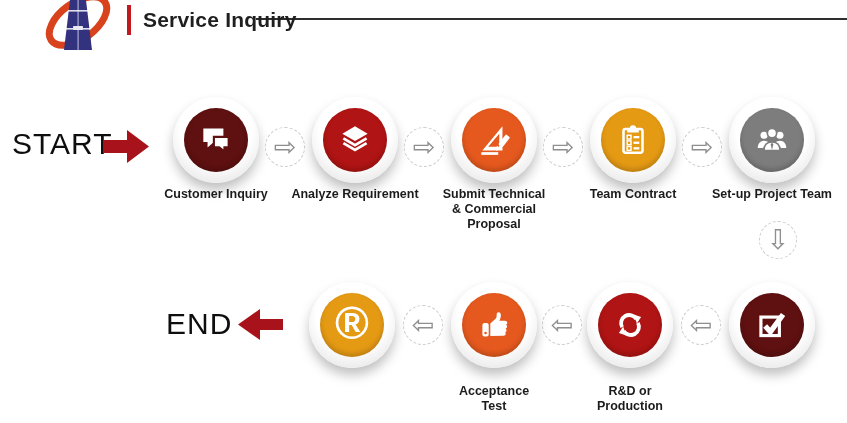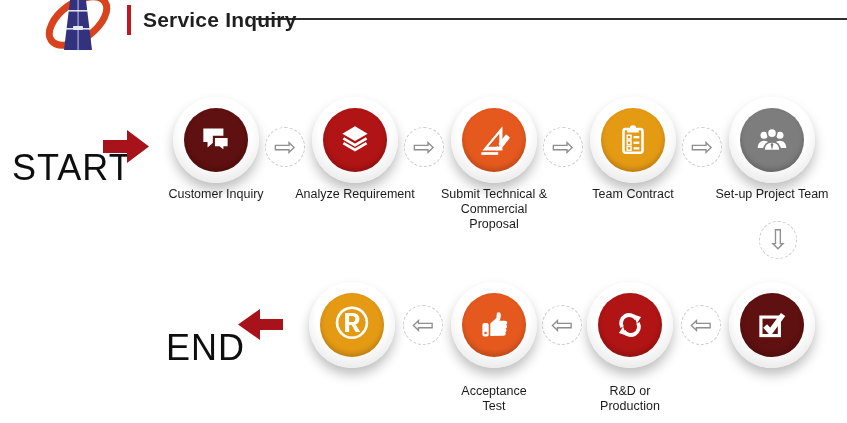--- a/index.html
+++ b/index.html
@@ -22,37 +22,36 @@
     background:radial-gradient(circle at 50% 38%,#ffffff 52%,#ececec 78%,#f8f8f8 100%);
     box-shadow:0 7px 12px rgba(0,0,0,.25);
     display:flex;align-items:center;justify-content:center;
   }
   .disc{
     width:64px;height:64px;border-radius:50%;
     display:flex;align-items:center;justify-content:center;
     box-shadow:inset 0 -3px 5px rgba(0,0,0,.18);
   }
   .nlabel{
-    position:absolute;font-size:12.5px;font-weight:normal;color:#1b1b1b;
+    position:absolute;font-size:12.5px;font-weight:bold;color:#1b1b1b;
     text-align:center;line-height:1.2;
   }
   .reg-glyph{font-size:46px;color:#fff;line-height:1;margin-top:-4px;font-weight:bold;}
   
   .conn{
     position:absolute;width:40px;height:40px;border-radius:50%;
     border:1.5px dashed #cccccc;background:#fff;box-sizing:border-box;
     display:flex;align-items:center;justify-content:center;
     color:#8f8f8f;font-size:27px;font-family:"DejaVu Sans",sans-serif;
   }
   .conn span{display:block;line-height:1;margin-top:-2px;}
   
   .flowcap{
-    position:absolute;font-size:36px;font-weight:400;color:#0e0e0e;letter-spacing:1px;
+    position:absolute;font-size:30px;font-weight:400;color:#0e0e0e;letter-spacing:1px;
     white-space:nowrap;
-    margin-top:20px;
   }
   .flowarrow{position:absolute;}
 </style>
 </head>
 <body>
 
 <div id="canvas">
 
   <svg class="logo" width="104" height="58" viewBox="0 0 104 58">
     <ellipse cx="52" cy="25" rx="33" ry="18" fill="none" stroke="#d8421c" stroke-width="7" transform="rotate(-36 52 25)"></ellipse>

